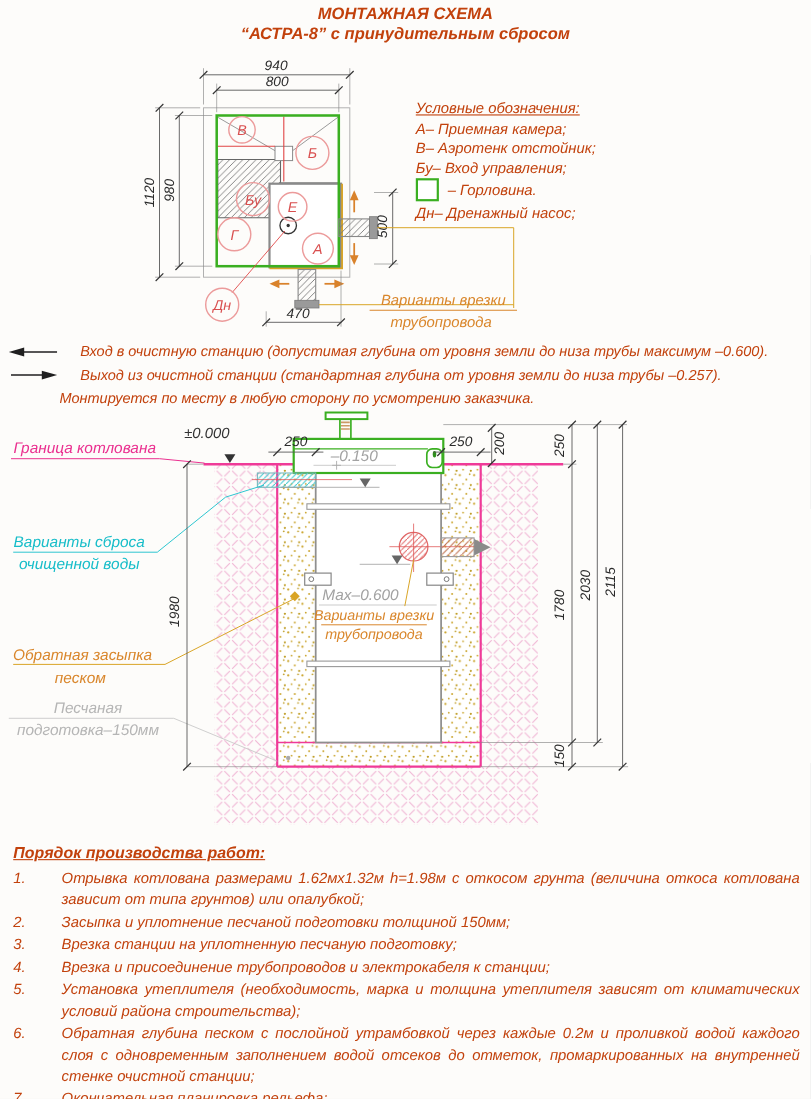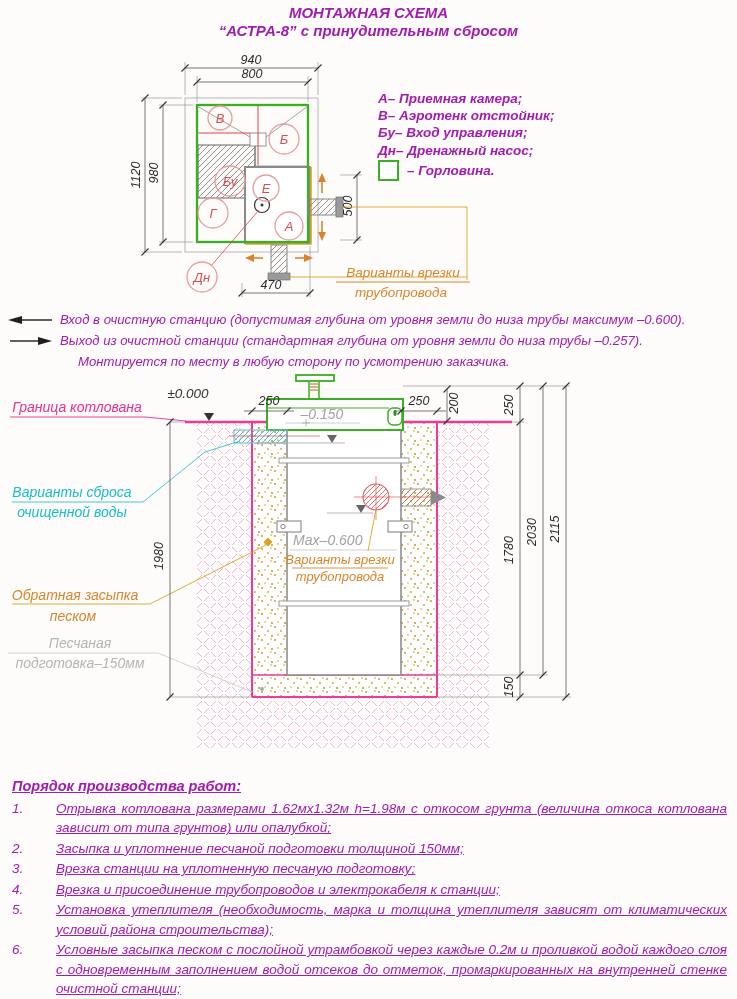--- a/index.html
+++ b/index.html
@@ -1,35 +1,35 @@
 <!DOCTYPE html>
 <html><head>
 <meta charset="utf-8">
 <style>
   html,body{margin:0;padding:0;background:#e8e8e8;}
   .page{position:relative;width:737px;height:999px;background:#fdfcfa;overflow:hidden;
-        font-family:"Liberation Sans",sans-serif;font-style:italic;color:#a21caf;}
+        font-family:"Liberation Sans",sans-serif;font-style:italic;color:#c2410c;}
   .abs{position:absolute;}
   
   .title{top:4px;left:0;width:737px;text-align:center;font-weight:bold;font-size:15px;line-height:18px;}
   
   .legend{left:378px;top:90px;font-size:13.5px;line-height:17.2px;}
   .legend .lt{text-decoration:underline;margin-bottom:2px;}
-  .legend-row{white-space:nowrap;font-weight:bold;}
+  .legend-row{white-space:nowrap;}
   .legend-row.sq{display:flex;align-items:center;height:24px;}
   .gsq{width:21px;height:21px;border:2px solid #3aaf21;background:#fff;margin-right:8px;box-sizing:border-box;}
   
   .io{left:8px;top:309px;font-size:13.2px;line-height:21px;white-space:nowrap;}
-  .io-row{display:flex;align-items:center;gap:8px;height:21px;}
-  .io-ind{margin-left:70px;font-style:italic;}
+  .io-row{display:flex;align-items:center;gap:21px;height:21px;}
+  .io-ind{margin-left:46px;font-style:italic;}
   
   .works{left:12px;top:760px;width:715px;font-size:13.5px;}
-  .works .wh{font-size:14.5px;font-weight:bold;text-decoration:underline;margin:18px 0 5px 0;}
+  .works .wh{font-size:14.5px;font-weight:bold;text-decoration:underline;margin:8px 0 5px 0;}
   .work-item{display:grid;grid-template-columns:44px 1fr;margin-bottom:1px;line-height:1.44;}
-  .work-item .txt{text-align:justify;text-decoration:underline;}
+  .work-item .txt{text-align:justify;}
   svg text{font-family:"Liberation Sans",sans-serif;font-style:italic;}
   .dimtxt{font-size:12.5px;fill:#2b2b2b;}
   .chamber{font-size:13px;fill:#d94f4f;}
   .graytxt{fill:#a2a2a2;font-size:14px;}
   .orangetxt{fill:#d9862b;font-size:13.5px;}
   .pinktxt{fill:#ea2f8f;font-size:14px;}
   .cyantxt{fill:#17bdc9;font-size:14px;}
   .darktxt{fill:#333;font-size:13.5px;}
 </style>
 </head>
@@ -325,28 +325,29 @@
       <text class="dimtxt" transform="rotate(-90 513 405)" x="513" y="405" text-anchor="middle">250</text>
       <text class="dimtxt" transform="rotate(-90 163 556)" x="163" y="556" text-anchor="middle">1980</text>
       <text class="dimtxt" transform="rotate(-90 513 550)" x="513" y="550" text-anchor="middle">1780</text>
       <text class="dimtxt" transform="rotate(-90 536 532)" x="536" y="532" text-anchor="middle">2030</text>
       <text class="dimtxt" transform="rotate(-90 559 529)" x="559" y="529" text-anchor="middle">2115</text>
       <text class="dimtxt" transform="rotate(-90 513 687)" x="513" y="687" text-anchor="middle">150</text>
     </g>
   </svg>
 
   <div class="abs legend">
+    <div class="lt">Условные обозначения:</div>
     <div class="legend-row">А– Приемная камера;</div>
     <div class="legend-row">В– Аэротенк отстойник;</div>
     <div class="legend-row">Бу– Вход управления;</div>
-    <div class="legend-row">Дн– Дренажный насос;</div>
     <div class="legend-row sq">
       <span class="gsq"></span>
       <span>– Горловина.</span>
     </div>
+    <div class="legend-row">Дн– Дренажный насос;</div>
   </div>
 
   <div class="abs io">
     <div class="io-row">
       <svg class="arr" width="44" height="12">
         <path d="M44,6 H12" stroke="#1f1f1f" stroke-width="1.4"></path>
         <path d="M0,6 L14,2 L14,10 Z" fill="#1f1f1f"></path>
       </svg>
       <span>Вход в очистную станцию (допустимая глубина от уровня земли до низа трубы максимум –0.600).</span>
     </div>
@@ -379,21 +380,21 @@
     <div class="work-item">
       <span class="num">4.</span>
       <span class="txt">Врезка и присоединение трубопроводов и электрокабеля к станции;</span>
     </div>
     <div class="work-item">
       <span class="num">5.</span>
       <span class="txt">Установка утеплителя (необходимость, марка и толщина утеплителя зависят от климатических условий района строительства);</span>
     </div>
     <div class="work-item">
       <span class="num">6.</span>
-      <span class="txt">Условные засыпка песком с послойной утрамбовкой через каждые 0.2м и проливкой водой каждого слоя с одновременным заполнением водой отсеков до отметок, промаркированных на внутренней стенке очистной станции;</span>
+      <span class="txt">Обратная глубина песком с послойной утрамбовкой через каждые 0.2м и проливкой водой каждого слоя с одновременным заполнением водой отсеков до отметок, промаркированных на внутренней стенке очистной станции;</span>
     </div>
     <div class="work-item">
       <span class="num">7.</span>
       <span class="txt">Окончательная планировка рельефа;</span>
     </div>
 
   </div>
 
 </div>
 

